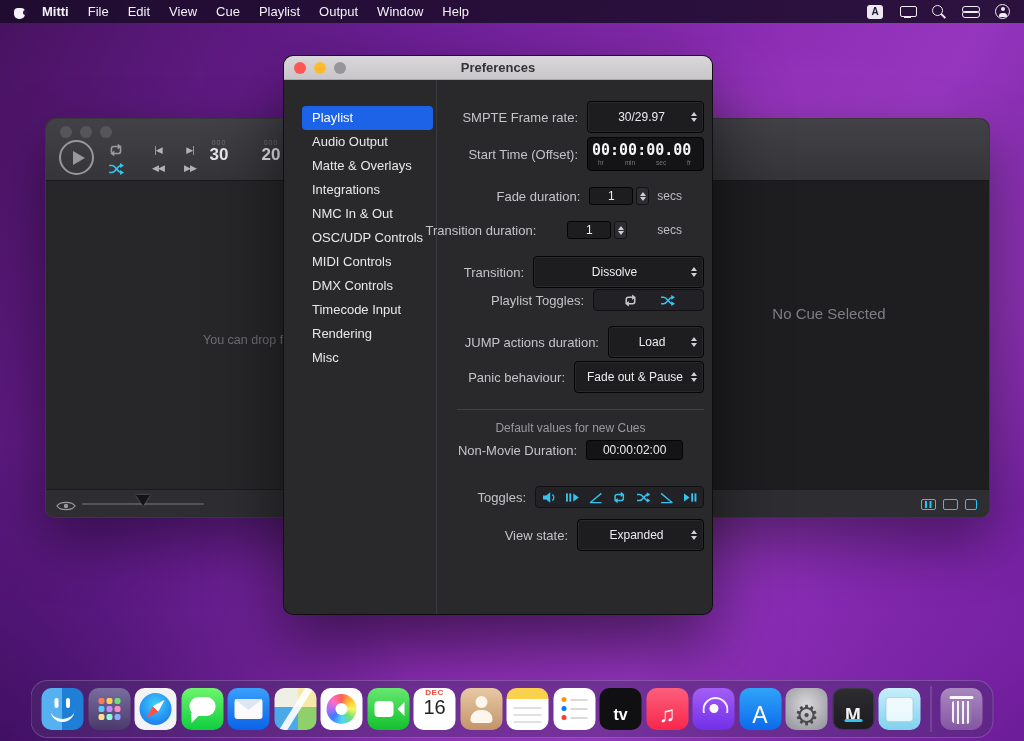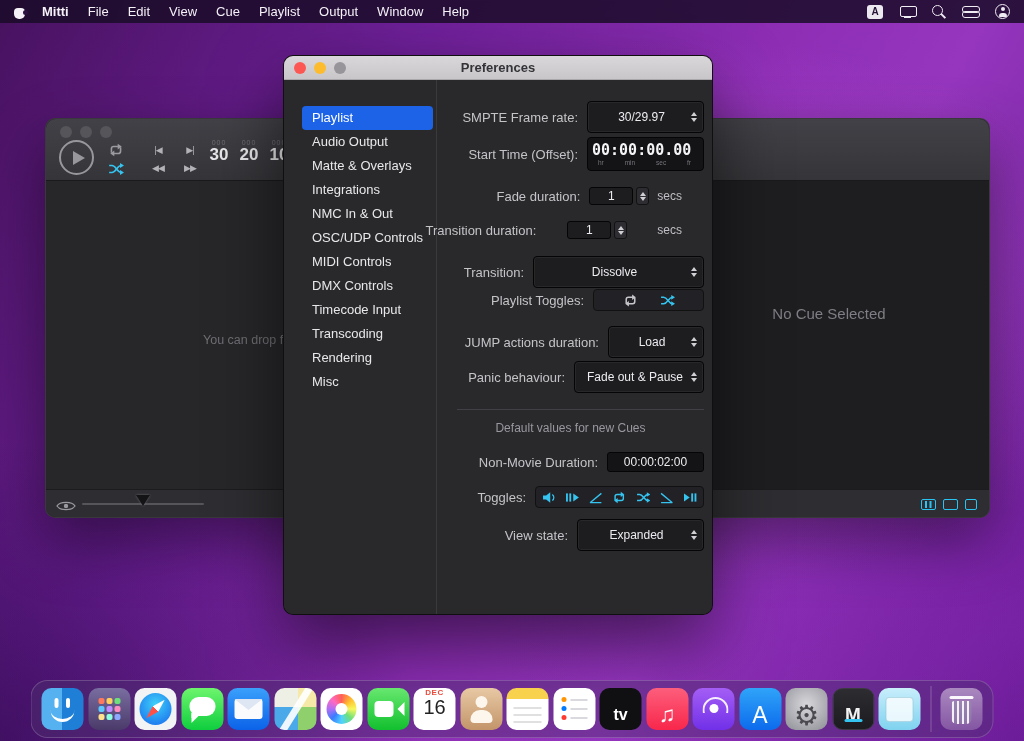--- a/index.html
+++ b/index.html
@@ -40,21 +40,21 @@
   .mw-top{position:absolute;left:0;right:0;top:0;height:62px;background:linear-gradient(#414147,#353539);border-bottom:1px solid #1a1a1c;border-radius:10px 10px 0 0;}
   .mw-dots{position:absolute;left:14px;top:7px;display:flex;gap:8px;}
   .mw-dot{width:12px;height:12px;border-radius:50%;background:#55555a;}
   .play-btn{position:absolute;left:13px;top:21px;width:35px;height:35px;border:2.2px solid #97979c;border-radius:50%;}
   .play-btn::after{content:"";position:absolute;left:12px;top:8.5px;width:0;height:0;border-left:12px solid #97979c;border-top:7px solid transparent;border-bottom:7px solid transparent;}
   .tb-ico{position:absolute;width:16px;height:16px;}
   .tb-ico svg{width:100%;height:100%;}
   .tb-loop{left:62px;top:23px;color:#9a9a9f;}
   .tb-shuffle{left:62px;top:42px;color:#35c3ef;}
   .transport{position:absolute;left:98px;top:23px;display:grid;grid-template-columns:28px 28px;grid-auto-rows:17px;gap:1px 4px;color:#b2b2b7;font-size:9px;text-align:center;line-height:17px;letter-spacing:-1px;}
-  .tc-groups{position:absolute;left:160px;top:20px;display:flex;gap:4px;}
+  .tc-groups{position:absolute;left:160px;top:20px;display:flex;gap:26px;}
   .tc-group{display:flex;flex-direction:column;align-items:center;width:26px;}
   .tc-mini{font-size:7px;color:#6f6f74;letter-spacing:1px;}
   .tc-dig{font-size:17px;font-weight:700;color:#e8e8ea;line-height:1.1;}
   .mw-left{position:absolute;left:0;top:62px;bottom:28px;width:525px;background:#27272a;}
   .mw-right{position:absolute;left:525px;right:0;top:62px;bottom:28px;background:#1e1e21;border-left:1px solid #121214;}
   .drop-text{position:absolute;left:157px;top:214px;color:#6f6f74;font-size:12.5px;white-space:nowrap;}
   .nocue{position:absolute;left:703px;top:186px;width:160px;text-align:center;color:#7e7e84;font-size:15px;}
   .mw-bottom{position:absolute;left:0;right:0;bottom:0;height:28px;background:#2e2e32;border-top:1px solid #1c1c1e;border-radius:0 0 10px 10px;}
   .eye{position:absolute;left:10px;top:8px;width:20px;height:12px;}
   .slider-line{position:absolute;left:36px;top:13px;width:122px;height:2px;background:#55555a;border-radius:1px;}
@@ -98,21 +98,21 @@
   .iconbox{height:22px;background:#222226;border:1px solid #111;border-radius:4px;display:flex;align-items:center;justify-content:center;}
   .pl-togglebox{width:111px;gap:22px;}
   .cue-togglebox{width:169px;gap:9px;padding:0 6px;}
   .picon{width:15px;height:15px;display:inline-flex;}
   .picon svg{width:100%;height:100%;}
   .c-cyan{color:#35c3ef;} .c-gray{color:#c6c6cb;}
   .pdivider{position:absolute;left:20px;right:8px;top:329px;height:1px;background:#404046;}
   .pheader{position:absolute;left:0;right:8px;top:341px;text-align:center;color:#98989e;font-size:12px;}
   .r-smpte{top:21px;} .r-start{top:57px;} .r-fade{top:107px;right:30px;} .r-tdur{top:141px;right:30px;gap:22px;}
   .r-trans{top:176px;} .r-pltog{top:209px;} .r-jump{top:246px;} .r-panic{top:281px;}
-  .r-nonmovie{top:372px;} .r-toggles{top:406px;} .r-view{top:439px;}
+  .r-nonmovie{top:360px;justify-content:center;} .r-toggles{top:406px;} .r-view{top:439px;}
 
   
   .dock{position:absolute;left:50%;bottom:3px;transform:translateX(-50%);height:58px;display:flex;align-items:center;gap:4.5px;padding:0 10px;background:rgba(78,48,110,.45);border:1px solid rgba(255,255,255,.18);border-radius:17px;z-index:30;backdrop-filter:blur(10px);}
   .di{width:42px;height:42px;border-radius:10px;position:relative;flex:0 0 auto;overflow:hidden;}
   .di .glyph{position:absolute;inset:0;display:flex;align-items:center;justify-content:center;margin-top:12px;}
   .dock-sep{width:1px;height:46px;background:rgba(255,255,255,.25);margin:0 5px;flex:0 0 auto;}
   .di-finder{background:linear-gradient(90deg,#55b1ef 0 50%,#1f7fd6 50% 100%);}
   .di-finder::before{content:"";position:absolute;left:9px;right:9px;top:19px;height:12px;border-bottom:3px solid #fff;border-radius:0 0 12px 12px;}
   .di-finder::after{content:"";position:absolute;left:13px;top:10px;width:3.5px;height:10px;background:#fff;border-radius:2px;box-shadow:11.5px 0 0 #fff;}
   .di-launchpad{background:linear-gradient(180deg,rgba(150,160,190,.6),rgba(70,75,100,.6));}
@@ -267,21 +267,20 @@
     <div class="pw-sidebar">
         <div class="sb-item sel">Playlist</div>
         <div class="sb-item">Audio Output</div>
         <div class="sb-item">Matte &amp; Overlays</div>
         <div class="sb-item">Integrations</div>
         <div class="sb-item">NMC In &amp; Out</div>
         <div class="sb-item">OSC/UDP Controls</div>
         <div class="sb-item">MIDI Controls</div>
         <div class="sb-item">DMX Controls</div>
         <div class="sb-item">Timecode Input</div>
-        <div class="sb-item">Transcoding</div>
         <div class="sb-item">Rendering</div>
         <div class="sb-item">Misc</div>
       </div>
     <div class="pw-content">
 
       <div class="prow r-smpte">
         <span class="plabel">SMPTE Frame rate:</span>
         <div class="dropdown w117">
           <span class="dd-val">30/29.97</span>
           <span class="dd-chev">

